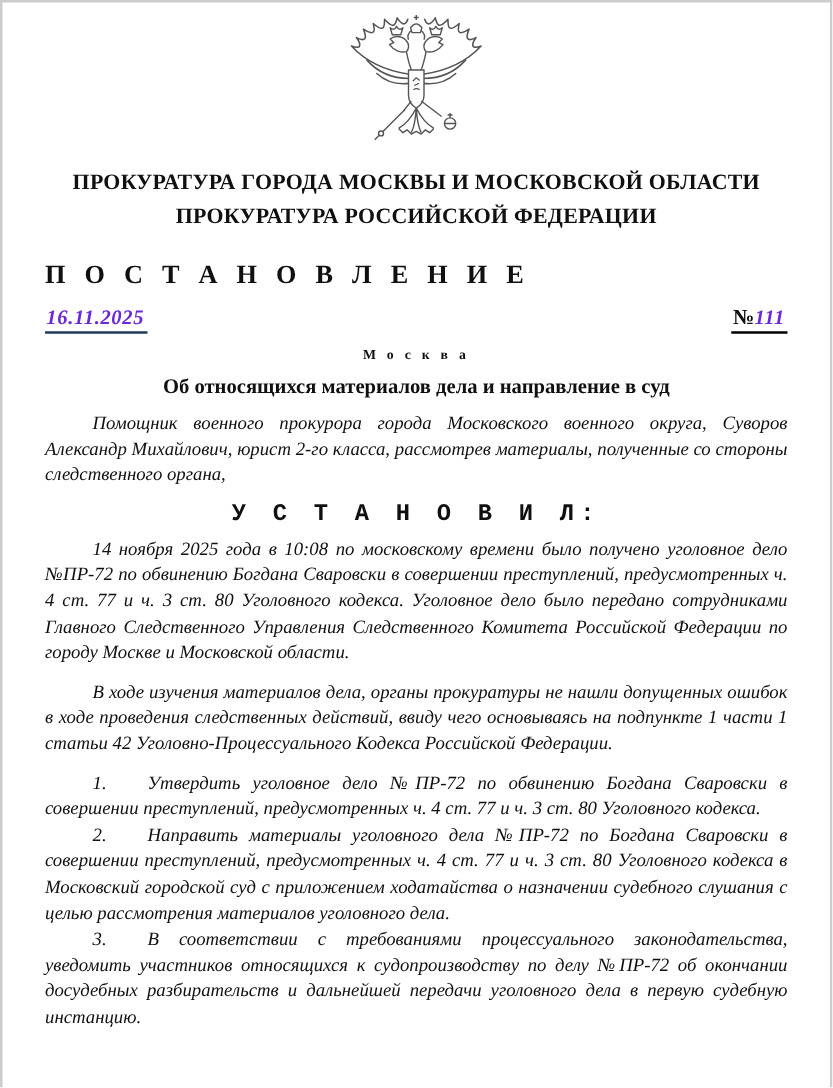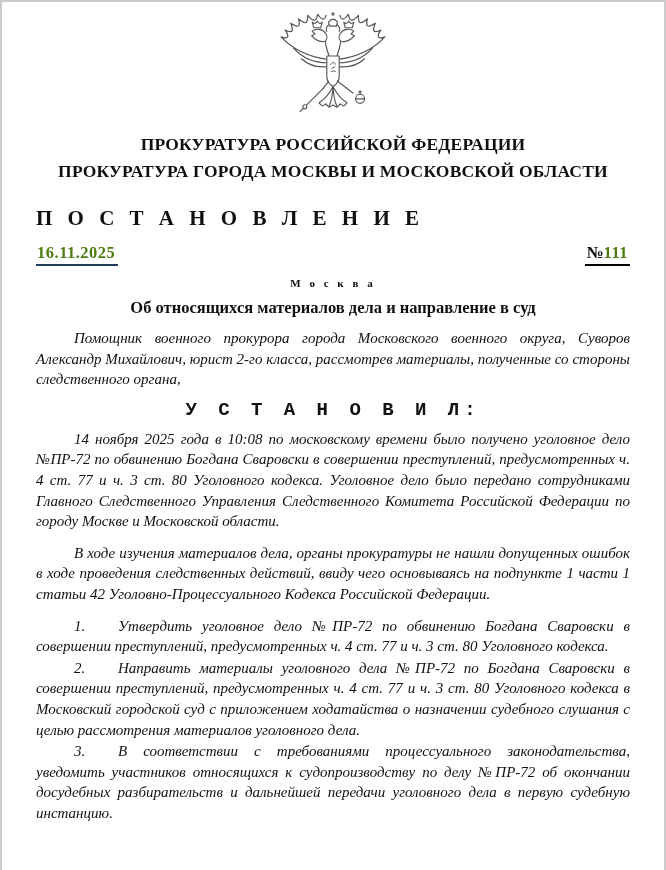--- a/index.html
+++ b/index.html
@@ -24,21 +24,21 @@
   .org-block{margin-top:5px;}
   .doc-title{
     text-align:left;font-weight:bold;font-size:21px;letter-spacing:5px;
     margin-top:21px;white-space:nowrap;
   }
   .date-row{
     display:flex;justify-content:space-between;align-items:flex-end;
     margin-top:9px;height:26px;
   }
   .hand{
-    font-weight:600;font-size:16.5px;color:#4d7c0f;
+    font-style:italic;font-weight:600;font-size:16.5px;color:#6d28d9;
     letter-spacing:.5px;
   }
   .date-value{border-bottom:2px solid #223c5e;padding:0 3px 1px 1px;}
   .doc-number{border-bottom:2px solid #000000;padding:0 2px 1px 1px;font-size:17px;}
   .doc-number .no-sign{color:#101010;font-style:normal;font-weight:600;font-size:17px;}
   .city-line{
     text-align:center;font-weight:bold;font-size:11px;letter-spacing:3px;
     margin-top:11px;
   }
   .subject-line{
@@ -106,22 +106,22 @@
         <circle cx="60" cy="174" r="3.5"></circle>
         <path d="M57,177 L51,183" fill="none"></path>
 
         <circle cx="158" cy="160" r="8"></circle>
         <path d="M158,152 V145 M154.5,148 H161.5 M150,160 H166" fill="none"></path>
       </g>
     </svg>
   </div>
 
   <div class="org-block">
+    <div class="org-line">ПРОКУРАТУРА ГОРОДА МОСКВЫ И МОСКОВСКОЙ ОБЛАСТИ</div>
     <div class="org-line">ПРОКУРАТУРА РОССИЙСКОЙ ФЕДЕРАЦИИ</div>
-    <div class="org-line">ПРОКУРАТУРА ГОРОДА МОСКВЫ И МОСКОВСКОЙ ОБЛАСТИ</div>
   </div>
 
   <div class="doc-title">П О С Т А Н О В Л Е Н И Е</div>
 
   <div class="date-row">
     <span class="hand date-value">16.11.2025</span>
     <span class="doc-number"><span class="no-sign">№</span><span class="hand">111</span></span>
   </div>
 
   <div class="city-line">М о с к в а</div>

